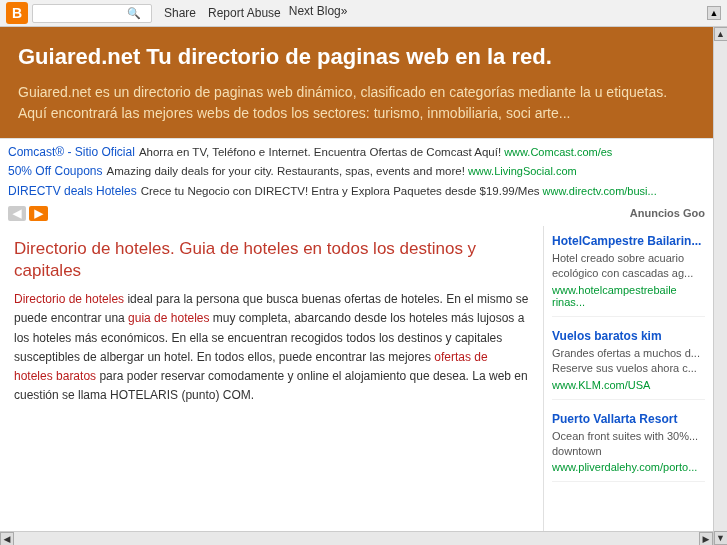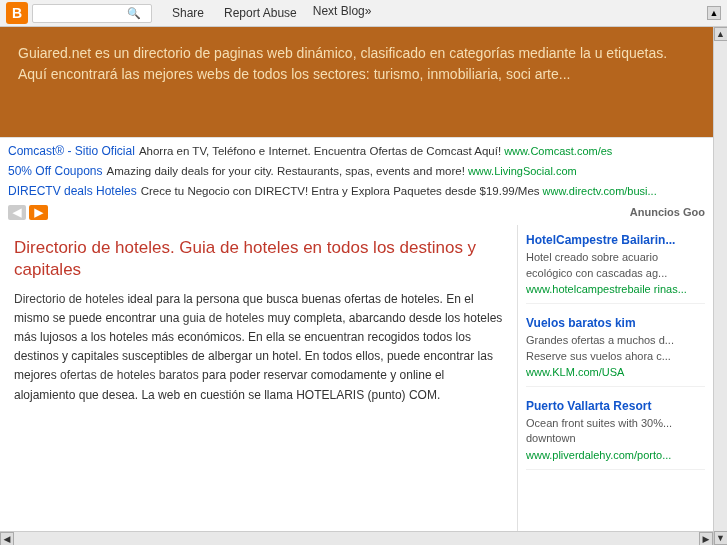--- a/index.html
+++ b/index.html
@@ -32,21 +32,21 @@
       flex: 0 0 120px;
       padding: 0 4px;
     }
     #topbar .search-bar input {
       border: none; outline: none; font-size: 12px; width: 90px; background: transparent;
     }
     #topbar .search-icon {
       color: #666; font-size: 11px;
     }
     #topbar .nav-links {
-      display: flex; gap: 12px; margin-left: 12px;
+      display: flex; gap: 4px; margin-left: 4px;
     }
     #topbar .nav-link {
       font-size: 12px; color: #333; cursor: pointer; padding: 2px 4px;
     }
     #topbar .next-blog {
       font-size: 12px; color: #333;
     }
     #topbar .spacer { flex: 1; }
     #topbar .scrollbar-top {
       width: 14px; height: 14px; background: #ddd; border: 1px solid #aaa; font-size: 9px;
@@ -135,26 +135,26 @@
       font-weight: normal;
       margin-bottom: 8px;
       line-height: 1.3;
     }
     #main-article p {
       color: #333;
       font-size: 12px;
       line-height: 1.6;
     }
     .inline-link {
-      color: #404040; text-decoration: none; cursor: pointer;
+      color: #b91c1c; text-decoration: none; cursor: pointer;
     }
 
     
     #sidebar {
-      width: 196px;
+      width: 170px;
       background: white;
       border-left: 1px solid #e0e0e0;
       padding: 8px;
       overflow: hidden;
     }
     .sidebar-item {
       margin-bottom: 12px;
       border-bottom: 1px solid #f0f0f0;
       padding-bottom: 8px;
     }
@@ -221,20 +221,21 @@
   </div>
   <div class="spacer"></div>
   <div class="scrollbar-top">▲</div>
 </div>
 
 <div id="main-wrapper">
 
   <div id="content-area">
 
     <div id="header-banner">
+      <h1>Guiared.net Tu directorio de paginas web en la red.</h1>
       <p>Guiared.net es un directorio de paginas web dinámico, clasificado en categorías mediante la u etiquetas. Aquí encontrará las mejores webs de todos los sectores: turismo, inmobiliaria, soci arte...</p>
     </div>
 
     <div id="ads-section">
       <div class="ad-row">
         <a class="ad-link">Comcast® - Sitio Oficial</a>
         <span class="ad-text">Ahorra en TV, Teléfono e Internet. Encuentra Ofertas de Comcast Aquí!</span>
         <span class="ad-url">www.Comcast.com/es</span>
       </div>
       <div class="ad-row">

